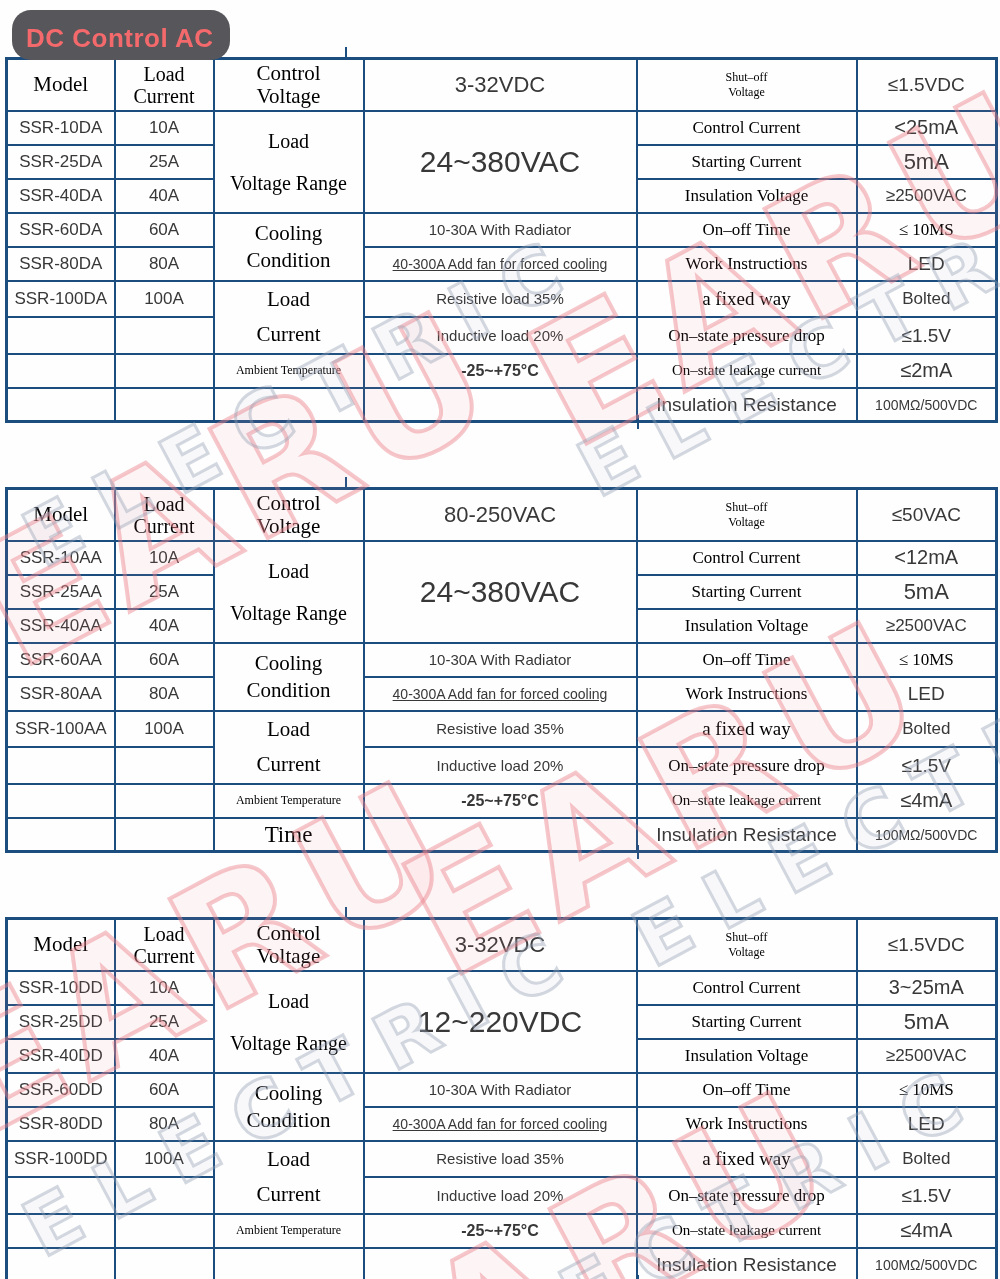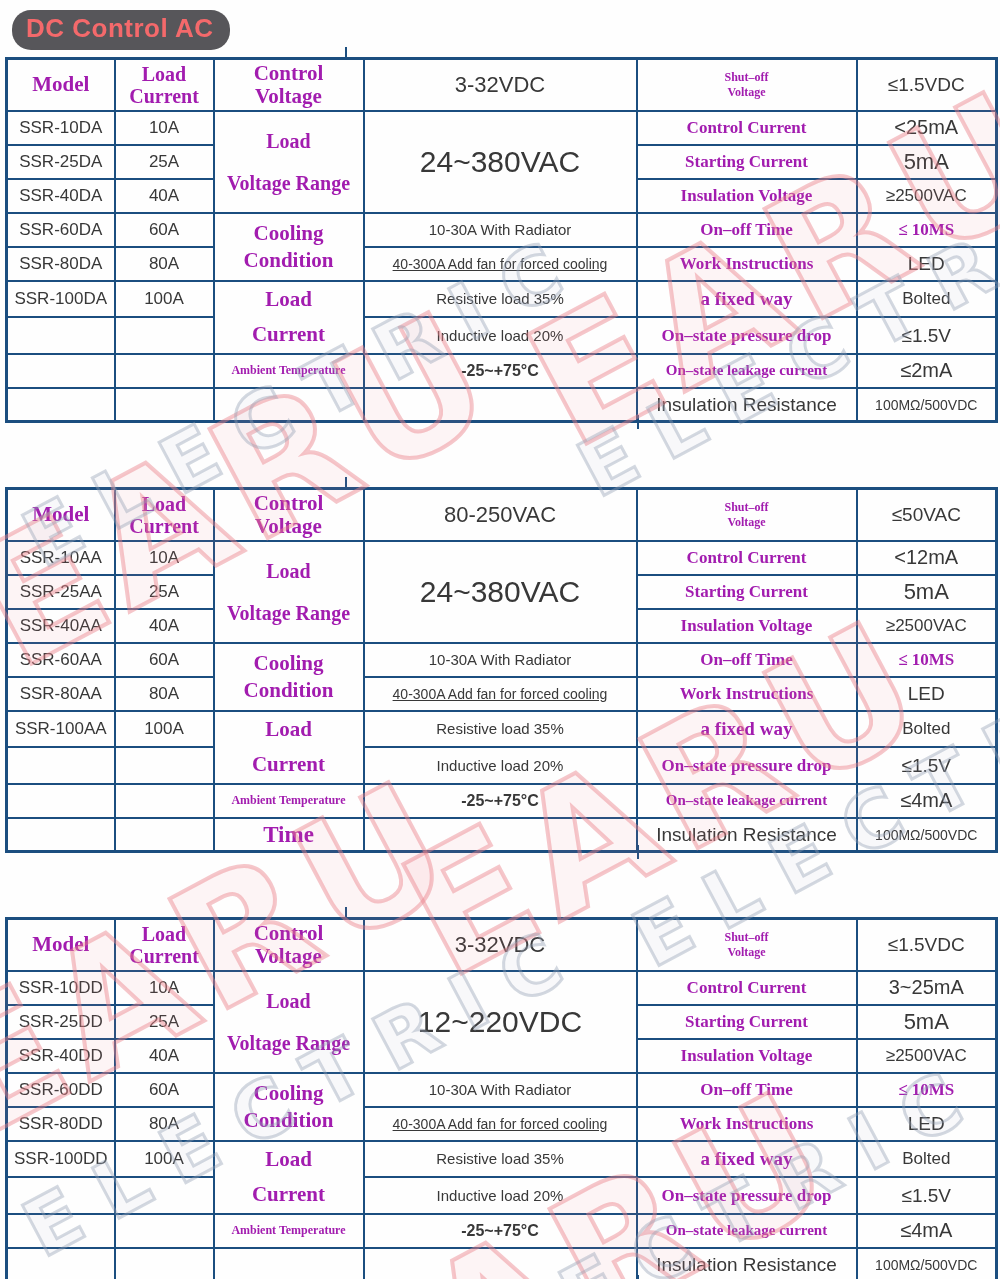--- a/index.html
+++ b/index.html
@@ -2,33 +2,33 @@
 <html><head>
 <meta charset="utf-8">
 <style>
   html,body{margin:0;padding:0;}
   body{width:1000px;height:1279px;position:relative;overflow:hidden;background:#fefefe;
        font-family:"Liberation Sans", sans-serif;}
   .page{position:absolute;left:0;top:0;width:1000px;height:1279px;overflow:hidden;}
 
   
   .badge{position:absolute;left:12px;display:inline-block;background:#57565a;color:#f4696b;
-         font-weight:bold;font-size:26px;line-height:1;padding:5px 16px 9px 14px;border-radius:19px;
+         font-weight:bold;font-size:26px;line-height:1;padding:15px 16px 9px 14px;border-radius:19px;
          letter-spacing:0.5px;z-index:2;font-family:"Liberation Sans", sans-serif;}
   .badge1{top:10px;} .badge2{top:433px;} .badge3{top:863px;}
 
   
   table.spec{position:absolute;left:5px;width:990px;border-collapse:collapse;table-layout:fixed;
              border:3px solid #1b4e7f;z-index:1;background:transparent;}
   .t1{top:57px;} .t2{top:487px;} .t3{top:917px;}
   .spec td{border:2px solid #1b4e7f;text-align:center;vertical-align:middle;padding:0;
            overflow:hidden;}
   .spec tr{height:34px;} .spec tr.r-head{height:52px;}
 
-  .serif{font-family:"Liberation Serif", serif;font-weight:bold;color:#a21caf;}
+  .serif{font-family:"Liberation Serif", serif;font-weight:normal;color:#000000;}
   .sans{font-family:"Liberation Sans", sans-serif;color:#383838;}
   .pre{white-space:pre-line;}
   .bold{font-weight:bold;}
   .ta-left{text-align:left;padding-left:10px;}
 
   .fz13{font-size:14px;text-decoration:underline;} .fz14{font-size:14px;} .fz145{font-size:12px;}
   .fz15{font-size:15px;} .fz16{font-size:16px;margin-top:12px;} .fz165{font-size:15px;}
   .fz17{font-size:17px;} .fz18{font-size:12px;} .fz19{font-size:19px;}
   .fz20{font-size:20px;} .fz21{font-size:21px;} .fz22{font-size:22px;}
   .fz23{font-size:23px;} .fz30{font-size:30px;}

